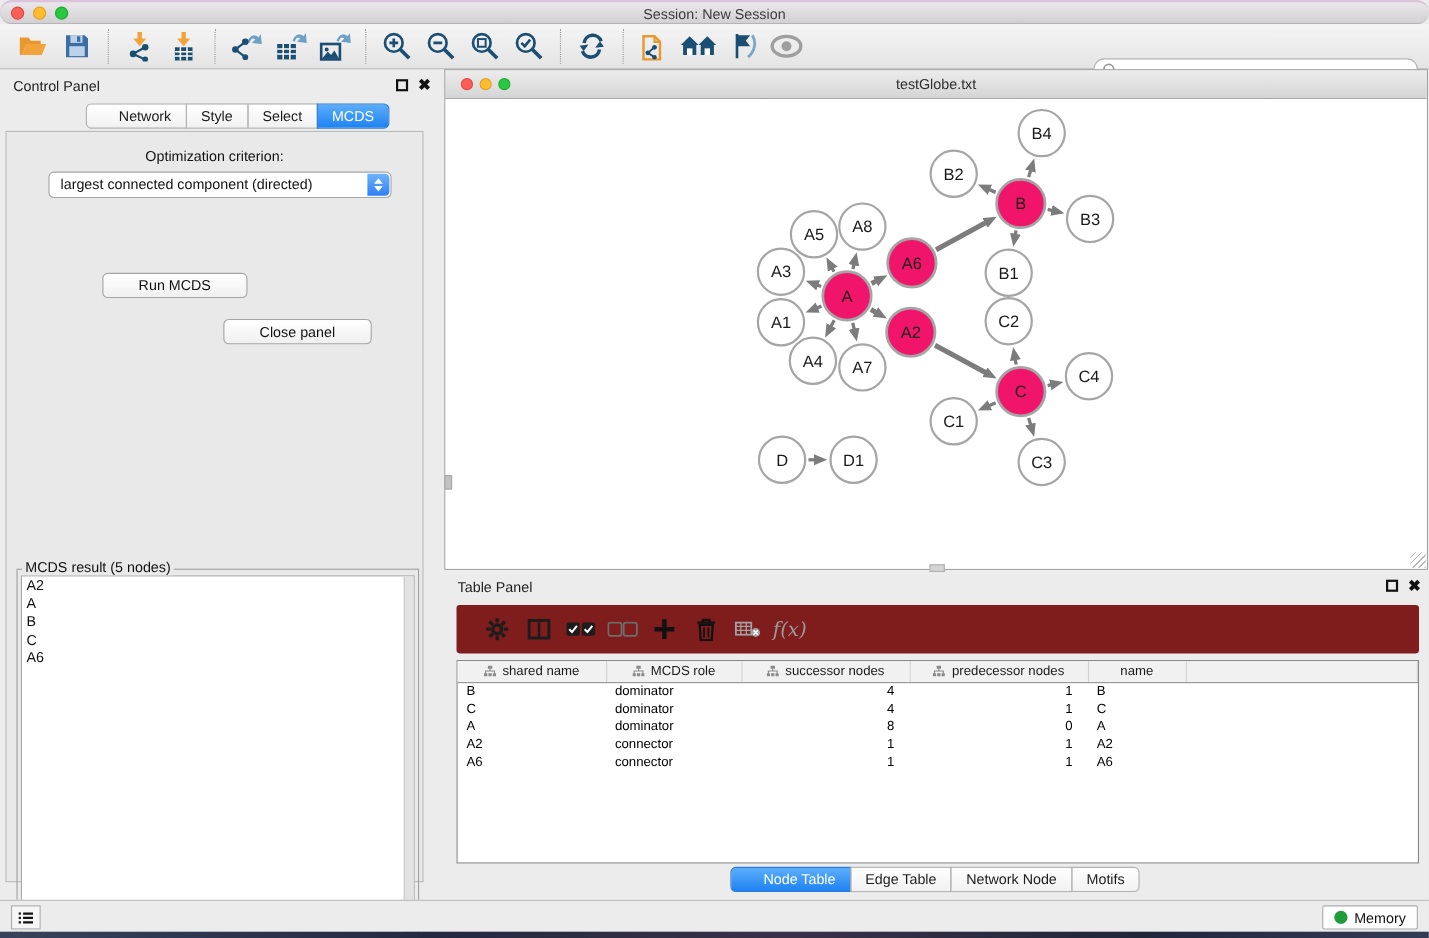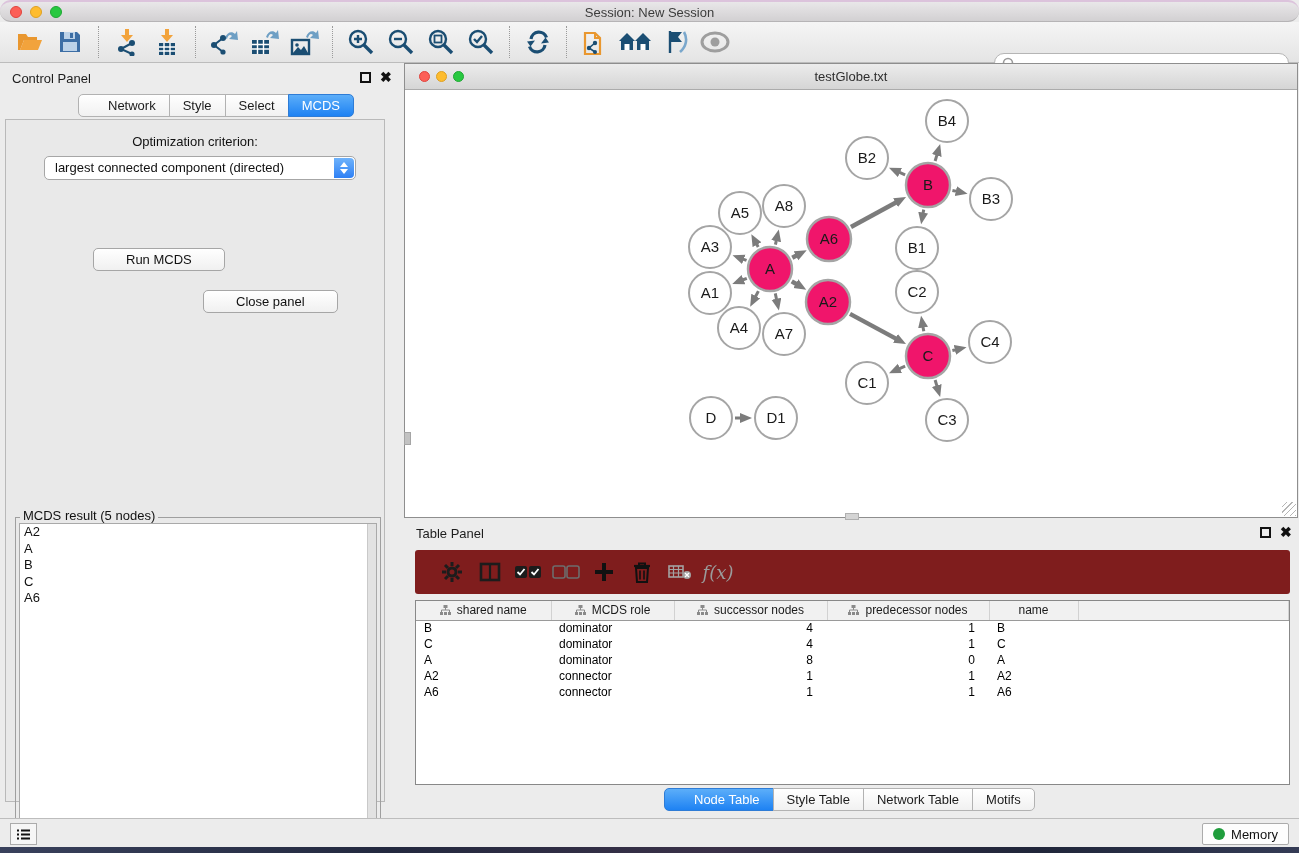--- a/index.html
+++ b/index.html
@@ -554,22 +554,22 @@
               <td class="num">1</td>
               <td class="num">1</td>
               <td>A6</td>
               <td></td>
             </tr>
           </tbody>
       </table>
     </div>
     <div id="tp-tabs" class="seg">
       <span class="tab sel">Node Table</span>
-      <span class="tab">Style Table</span>
-      <span class="tab">Network Table</span>
+      <span class="tab">Edge Table</span>
+      <span class="tab">Network Node</span>
       <span class="tab">Motifs</span>
     </div>
   </div>
 
   <div id="statusbar" class="abs">
     <span id="list-btn">
       <svg width="15" height="13" viewBox="0 0 15 13">
           <g stroke="#111" stroke-width="2">
             <path d="M5 2.5h9M5 6.5h9M5 10.5h9"></path>
           </g>

